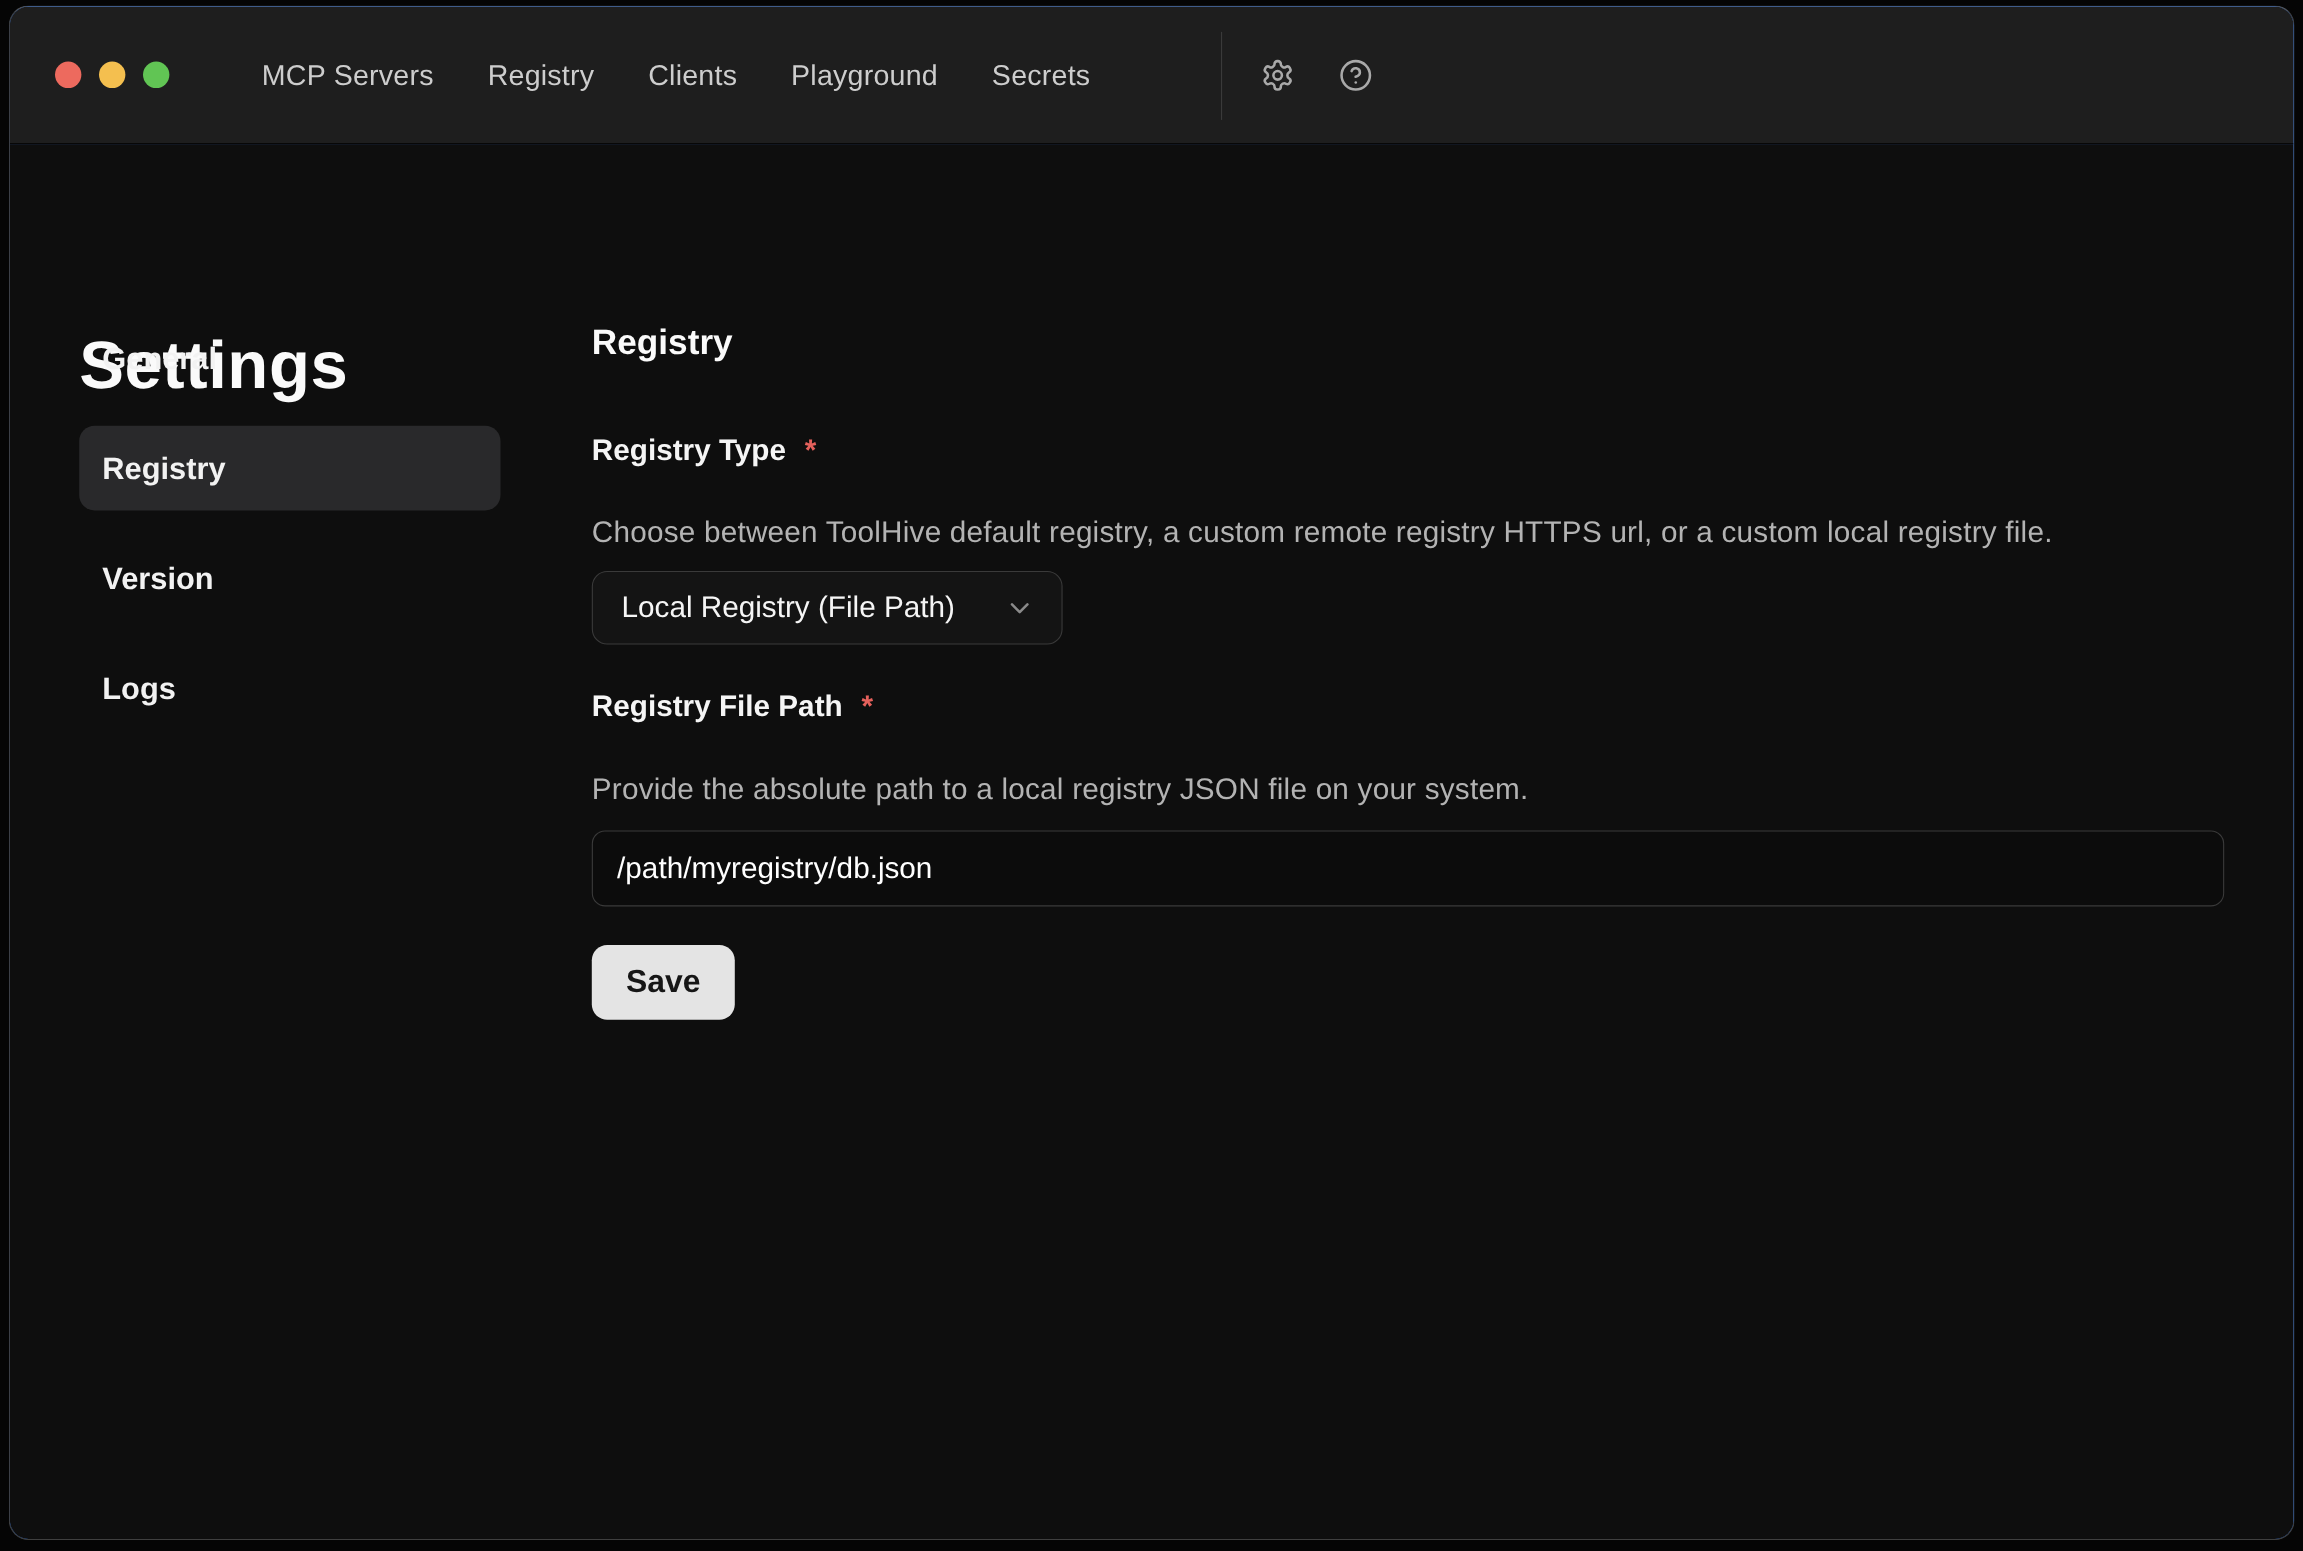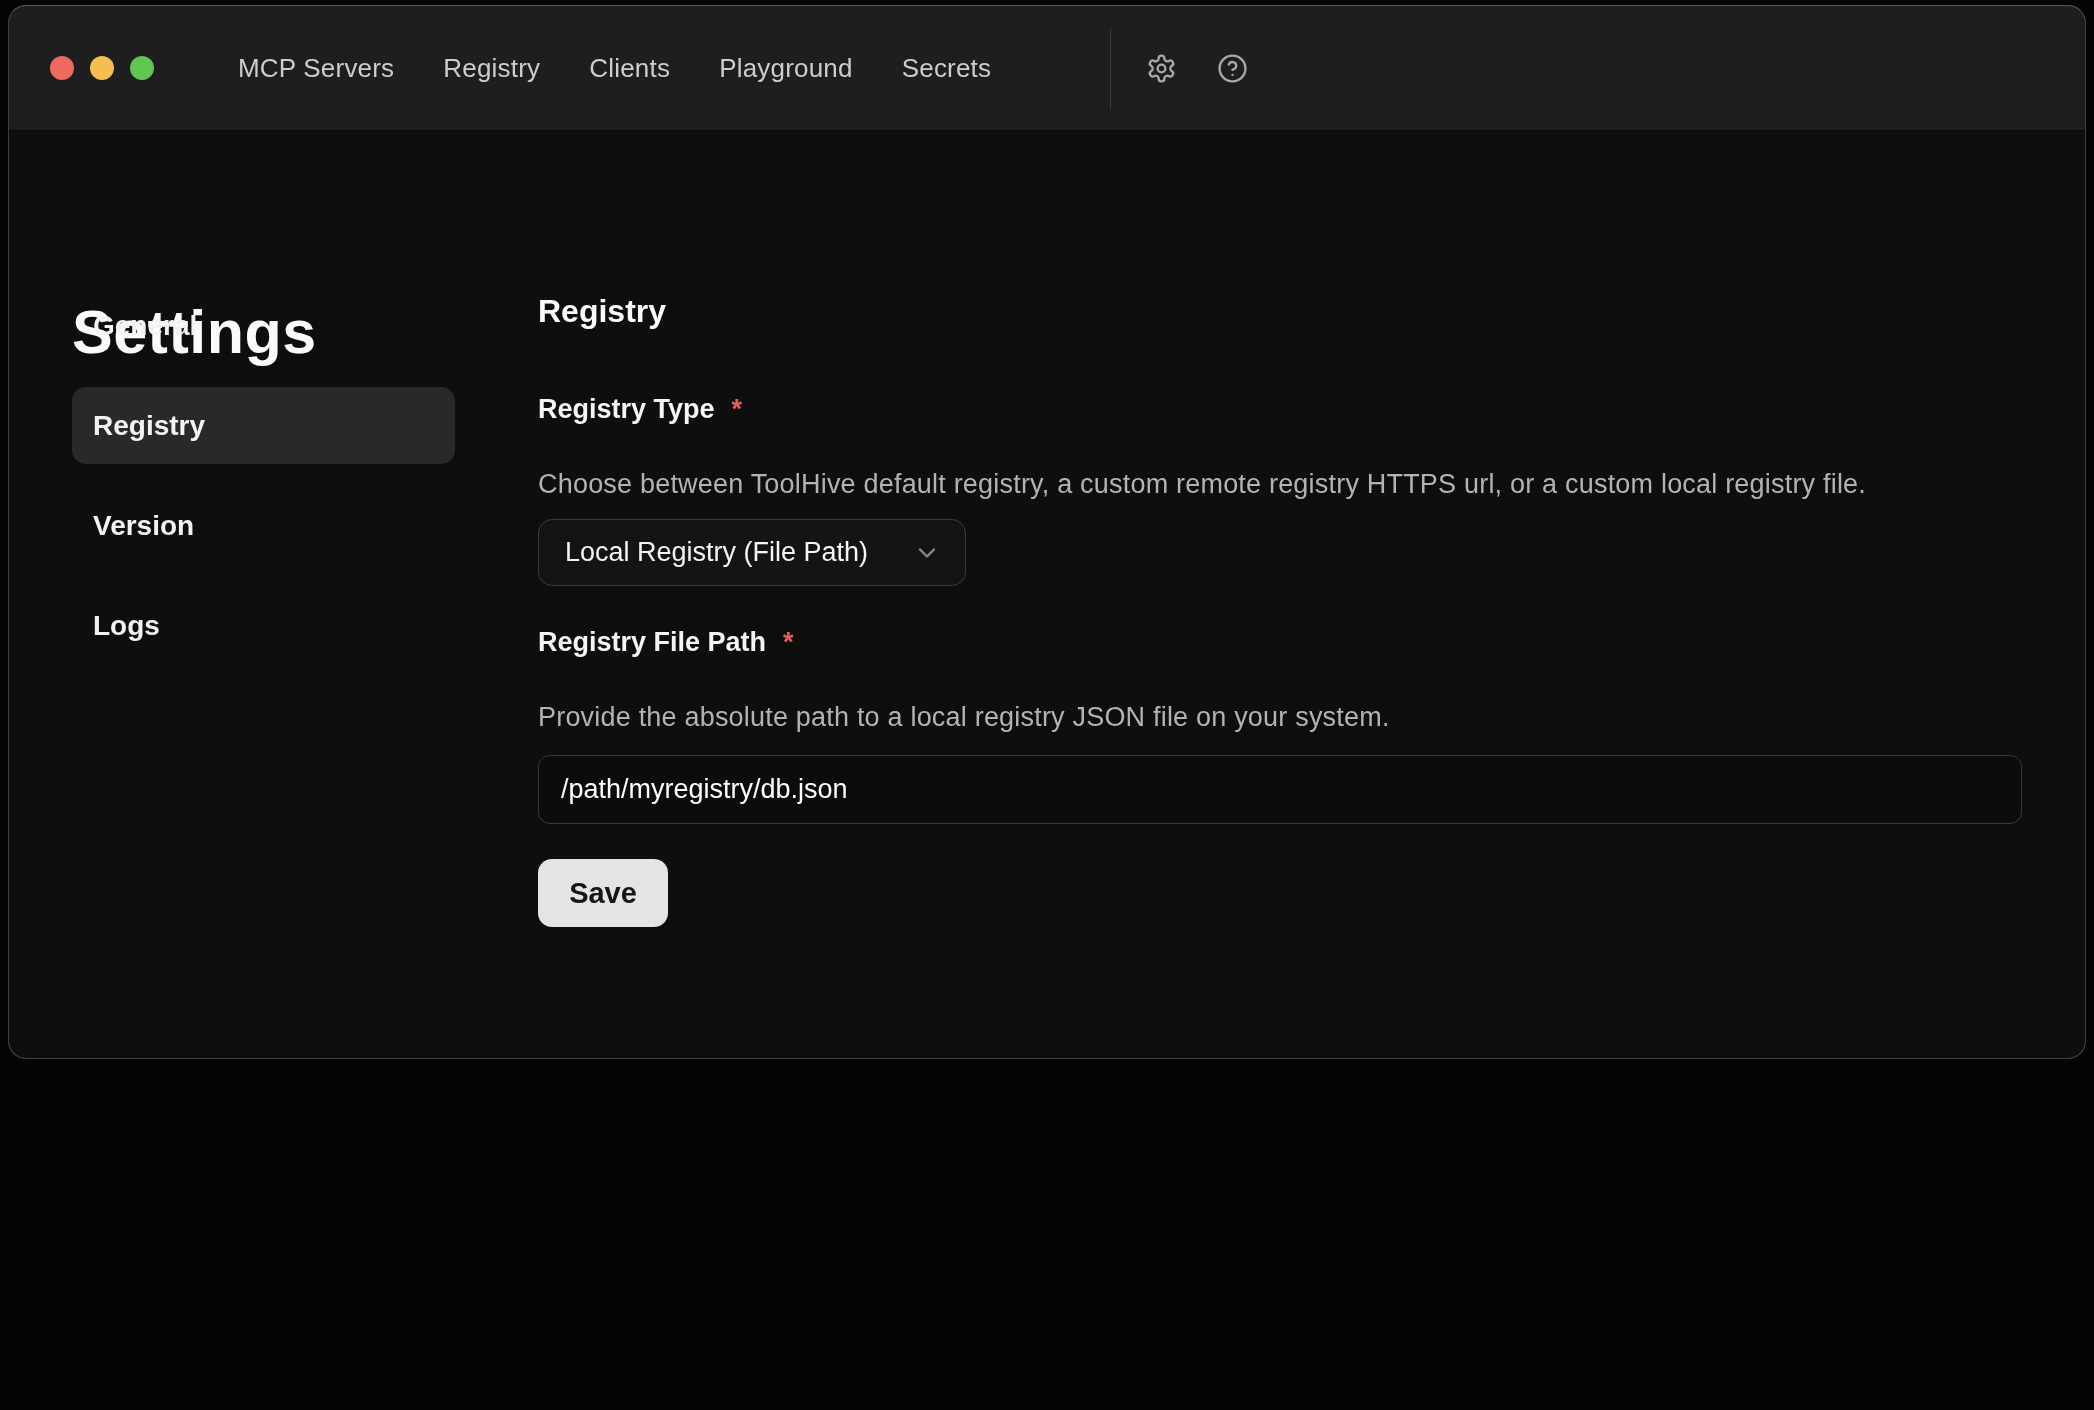--- a/index.html
+++ b/index.html
@@ -8,21 +8,21 @@
     background: #050505;
     font-family: "Liberation Sans", sans-serif;
     overflow: hidden;
   }
   .screen { position: relative; width: 2094px; height: 1410px; }
 
   
   .window {
     position: absolute;
     left: 8px; top: 5px;
-    width: 2078px; height: 1054px;
+    width: 2078px; height: 1395px;
     background: #3b82f6;
     border: 1px solid #3f3f3f;
     border-top-color: #565656;
     border-radius: 18px;
     overflow: hidden;
   }
   .titlebar {
     position: relative;
     height: 125px;
     background: #1e1e1e;

